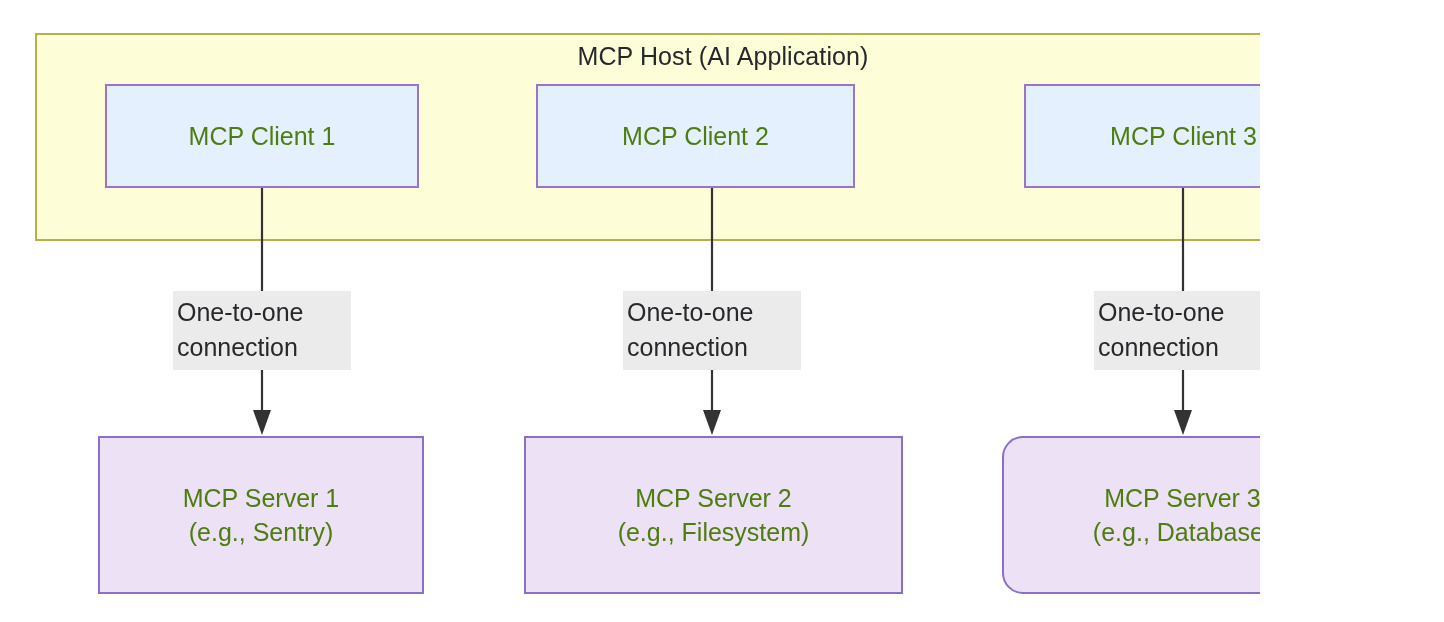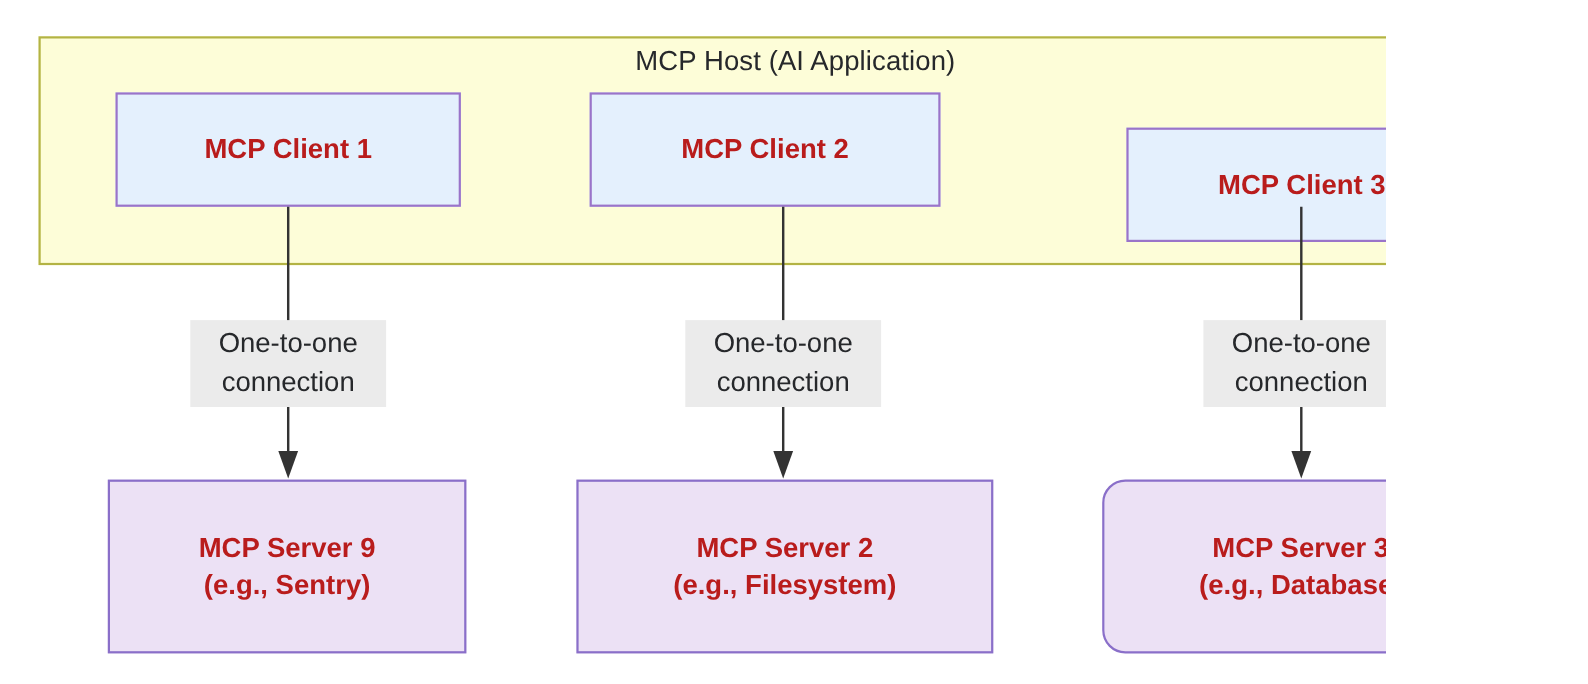--- a/index.html
+++ b/index.html
@@ -44,23 +44,22 @@
 
   
   .node {
     position: absolute;
     box-sizing: border-box;
     display: flex;
     align-items: center;
     justify-content: center;
     text-align: center;
     font-size: 25px;
-    color: #b91c1c;
+    color: #4d7c0f;
     line-height: 1.36;
-    font-weight: bold;
   }
   .client-node {
     background: #e4f0fd;
     border: 2px solid #9a74c9;
     top: 84px;
     height: 104px;
   }
   .server-node {
     background: #ece1f5;
     border: 2px solid #8a6fc9;
@@ -69,21 +68,21 @@
   }
   .node-label {
     display: block;
     padding: 0 6px;
     white-space: pre-line;
   }
 
   
   #client-1 { left: 105px; width: 314px; }
   #client-2 { left: 536px; width: 319px; }
-  #client-3 { left: 1024px; width: 319px; margin-top: 32px; }
+  #client-3 { left: 1024px; width: 319px; }
 
   
   #server-1 { left: 98px;  width: 326px; }
   #server-2 { left: 524px; width: 379px; }
   #server-3 { left: 1002px; width: 361px; border-radius: 21px; }
 
   
   .edge-layer {
     position: absolute;
     left: 0;
@@ -101,21 +100,21 @@
     fill: #333333;
   }
 
   
   .edge-label {
     position: absolute;
     background: #ebebeb;
     color: #26282b;
     font-size: 25px;
     line-height: 1.38;
-    text-align: center;
+    text-align: left;
     padding: 4px 4px 6px 4px;
     box-sizing: border-box;
     white-space: pre-line;
   }
   #edge-label-1 { left: 173px;  top: 291px; width: 178px; }
   #edge-label-2 { left: 623px;  top: 291px; width: 178px; }
   #edge-label-3 { left: 1094px; top: 291px; width: 178px; }
 </style>
 </head>
 <body>
@@ -155,21 +154,21 @@
   </svg>
 
   <div class="edge-label" id="edge-label-1">One-to-one
 connection</div>
   <div class="edge-label" id="edge-label-2">One-to-one
 connection</div>
   <div class="edge-label" id="edge-label-3">One-to-one
 connection</div>
 
   <div class="node server-node" id="server-1">
-    <span class="node-label">MCP Server 9
+    <span class="node-label">MCP Server 1
 (e.g., Sentry)</span>
   </div>
   <div class="node server-node" id="server-2">
     <span class="node-label">MCP Server 2
 (e.g., Filesystem)</span>
   </div>
   <div class="node server-node" id="server-3">
     <span class="node-label">MCP Server 3
 (e.g., Database)</span>
   </div>

